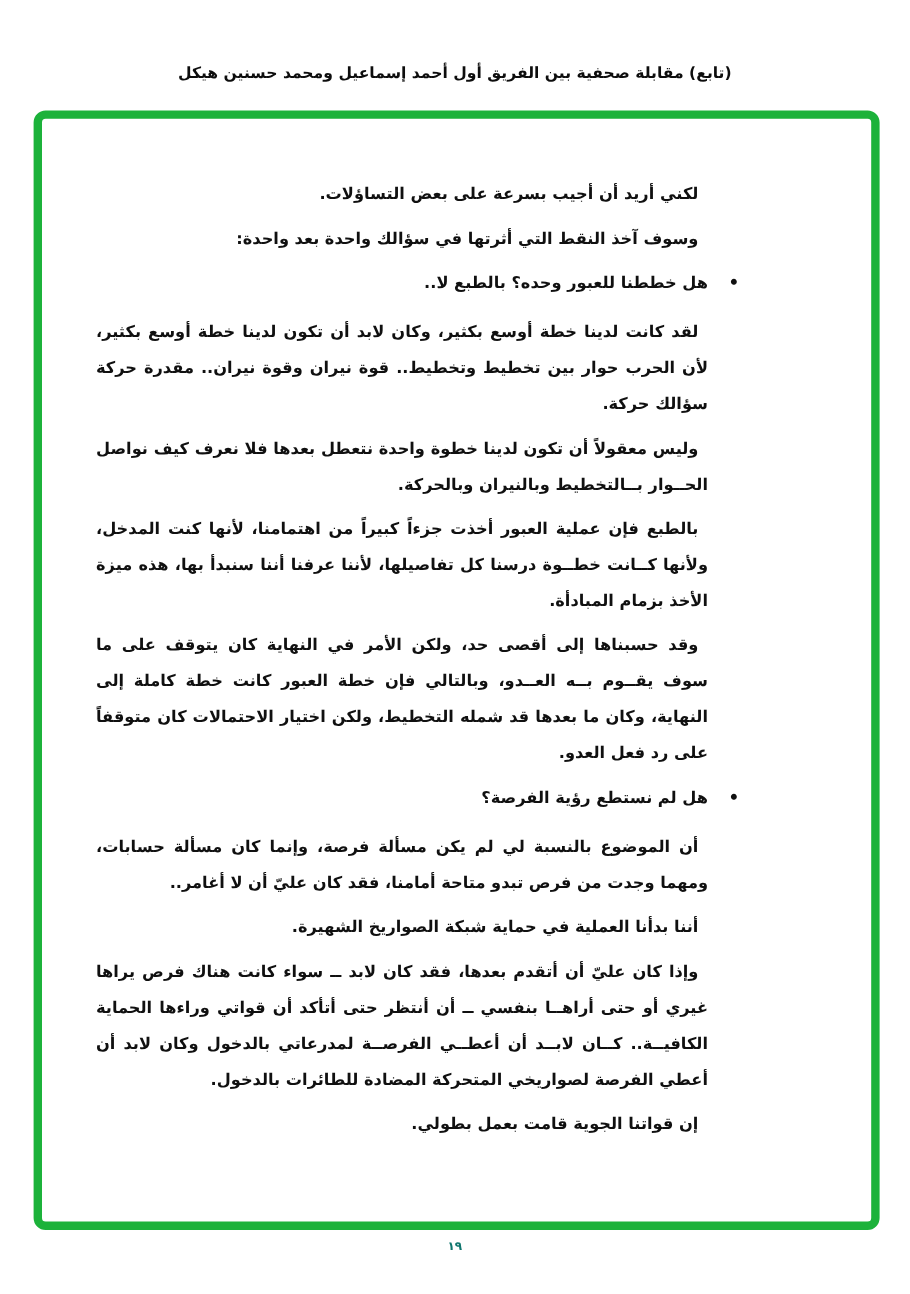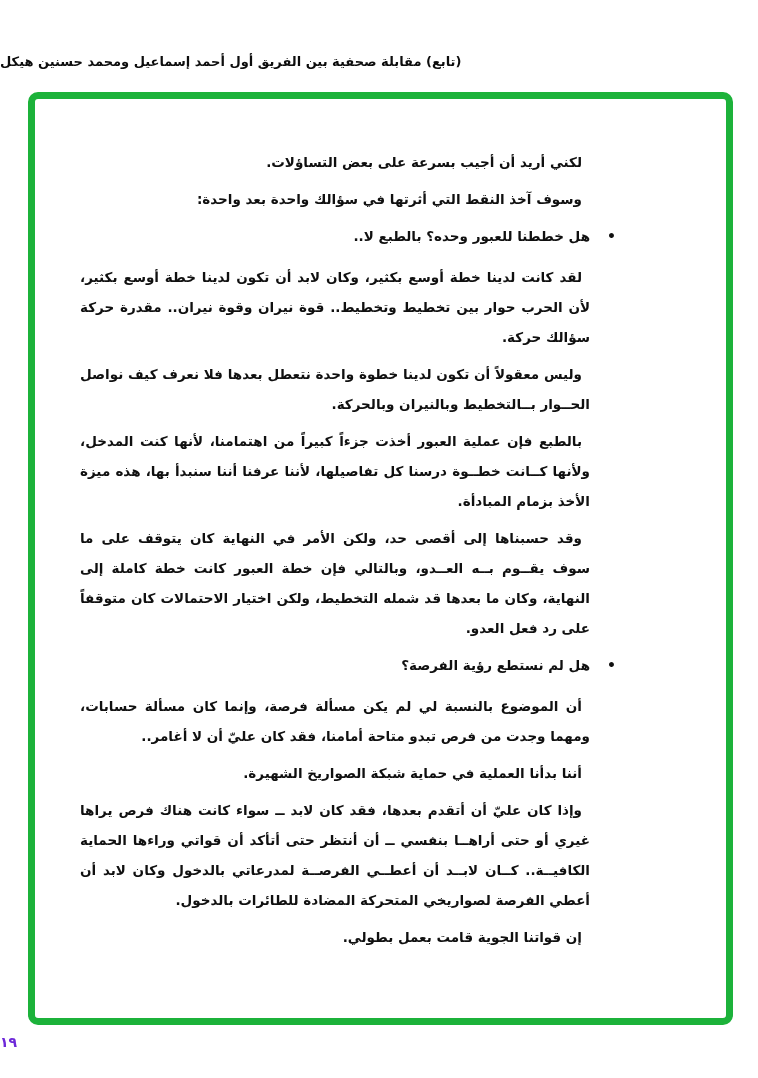--- a/index.html
+++ b/index.html
@@ -14,21 +14,21 @@
     background: #ffffff;
     overflow: hidden;
     font-family: "DejaVu Sans", sans-serif;
     color: #111111;
   }
   .header {
     position: absolute;
     top: 54px;
     left: 0;
     right: 0;
-    text-align: left;
+    text-align: center;
     direction: rtl;
     font-size: 13px;
     font-weight: bold;
     color: #0d0d0d;
     letter-spacing: 0.2px;
   }
   .frame {
     position: absolute;
     left: 28px;
     top: 92px;
@@ -68,25 +68,25 @@
     line-height: 30px;
   }
   .bullet-item .bullet-text {
     display: inline-block;
   }
   .page-number {
     position: absolute;
     top: 1034px;
     left: 0;
     right: 0;
-    text-align: left;
+    text-align: center;
     direction: rtl;
-    font-size: 14px;
+    font-size: 10px;
     font-weight: bold;
-    color: #6d28d9;
+    color: #0f766e;
   }
 </style>
 </head>
 <body>
 
 <div class="page">
 
   <div class="header">(تابع) مقابلة صحفية بين الفريق أول أحمد إسماعيل ومحمد حسنين هيكل</div>
 
   <div class="frame"></div>

